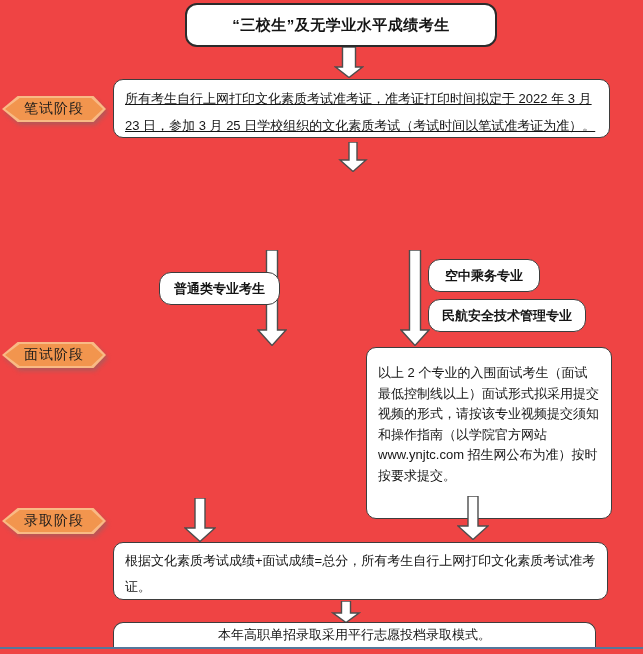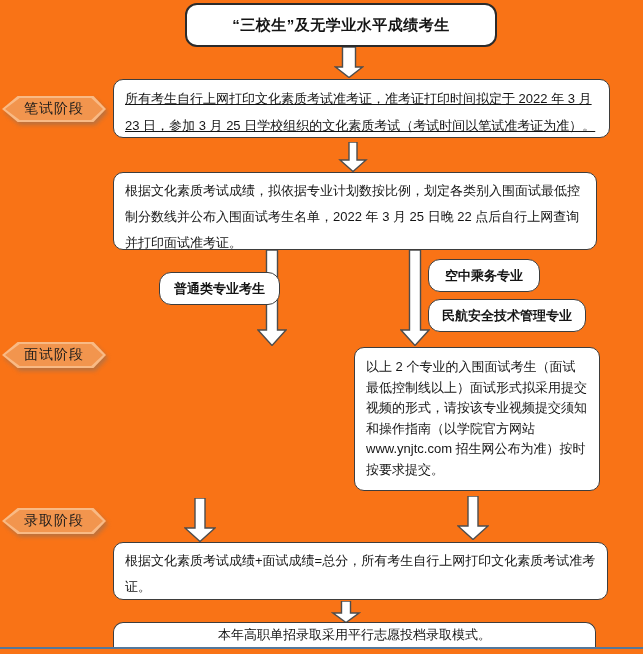--- a/index.html
+++ b/index.html
@@ -1,17 +1,17 @@
 <!DOCTYPE html>
 <html><head>
 <meta charset="utf-8">
 <style>
   html,body{margin:0;padding:0;background:#fff;}
   body{font-family:"Liberation Sans","DejaVu Sans",sans-serif;}
-  .canvas{position:relative;width:643px;height:654px;background:#f97316;overflow:hidden;outline:1px solid #ececec;}
+  .canvas{position:relative;width:643px;height:654px;background:#ef4444;overflow:hidden;outline:1px solid #ececec;}
 
   
   .node{position:absolute;background:#fff;border:1.5px solid #3d3d3d;border-radius:10px;
         box-sizing:border-box;color:#141414;font-size:13px;text-align:left;}
   .node-title{border-width:2px;border-color:#2b2b2b;border-radius:12px;display:flex;align-items:center;
         justify-content:center;font-weight:bold;font-size:15px;letter-spacing:.5px;}
   .node-body{padding:5px 11px;line-height:27px;}
   .node-label{display:flex;align-items:center;justify-content:center;font-weight:bold;font-size:13px;border-radius:12px;}
   .node-center{display:flex;align-items:center;justify-content:center;text-align:center;}
 
@@ -44,41 +44,40 @@
     <div class="stage-outer" style="background:#F9BA85;">
       <div class="stage-inner" style="background:#F2954E;"></div>
     </div>
     <span class="stage-text">笔试阶段</span>
   </div>
 
   <svg class="arrow" style="left:338px;top:142px;" width="30" height="30" viewBox="0 0 30 30">
     <polygon points="11,0 19,0 19,18 28,18 15,29.5 2,18 11,18"></polygon>
   </svg>
 
-  <div class="node node-body" style="left:113px;top:172px;width:484px;height:78px;line-height:26px;">根据文化素质考试成绩，拟依据专业计划数按比例，划定各类别入围面试最低控制分数线并公布入围面试考生名单，2022 年 3 月 25 日晚 22 点后自行上网查询并打印面试准考证。</div>
 
   <svg class="arrow" style="left:257px;top:250px;" width="30" height="96" viewBox="0 0 30 96">
     <polygon points="9.5,0 20.5,0 20.5,80 29,80 15,95.5 1,80 9.5,80"></polygon>
   </svg>
   <svg class="arrow" style="left:400px;top:250px;" width="30" height="96" viewBox="0 0 30 96">
     <polygon points="9.5,0 20.5,0 20.5,80 29,80 15,95.5 1,80 9.5,80"></polygon>
   </svg>
 
   <div class="node node-label" style="left:137px;top:272px;width:121px;height:33px;margin-left:22px;">普通类专业考生</div>
   <div class="node node-label" style="left:428px;top:259px;width:112px;height:33px;">空中乘务专业</div>
   <div class="node node-label" style="left:428px;top:299px;width:158px;height:33px;">民航安全技术管理专业</div>
 
   <div class="stage" style="top:342px;">
     <div class="stage-outer" style="background:#F9BA85;">
       <div class="stage-inner" style="background:#F2954E;"></div>
     </div>
     <span class="stage-text">面试阶段</span>
   </div>
 
-  <div class="node node-body" style="left:354px;top:347px;width:246px;height:144px;line-height:20.5px;padding:9px 11px;">以上 2 个专业的入围面试考生（面试最低控制线以上）面试形式拟采用提交视频的形式，请按该专业视频提交须知和操作指南（以学院官方网站 www.ynjtc.com 招生网公布为准）按时按要求提交。</div>
+  <div class="node node-body" style="left:366px;top:347px;width:246px;height:172px;line-height:20.5px;padding:15px 11px;">以上 2 个专业的入围面试考生（面试最低控制线以上）面试形式拟采用提交视频的形式，请按该专业视频提交须知和操作指南（以学院官方网站 www.ynjtc.com 招生网公布为准）按时按要求提交。</div>
 
   <div class="stage" style="top:508px;font-family:Liberation Serif, serif;">
     <div class="stage-outer" style="background:#F9BA85;">
       <div class="stage-inner" style="background:#F2954E;"></div>
     </div>
     <span class="stage-text">录取阶段</span>
   </div>
 
   <svg class="arrow" style="left:184px;top:498px;" width="32" height="44" viewBox="0 0 32 44">
     <polygon points="11,0 21,0 21,30 31,30 16,43.5 1,30 11,30"></polygon>

